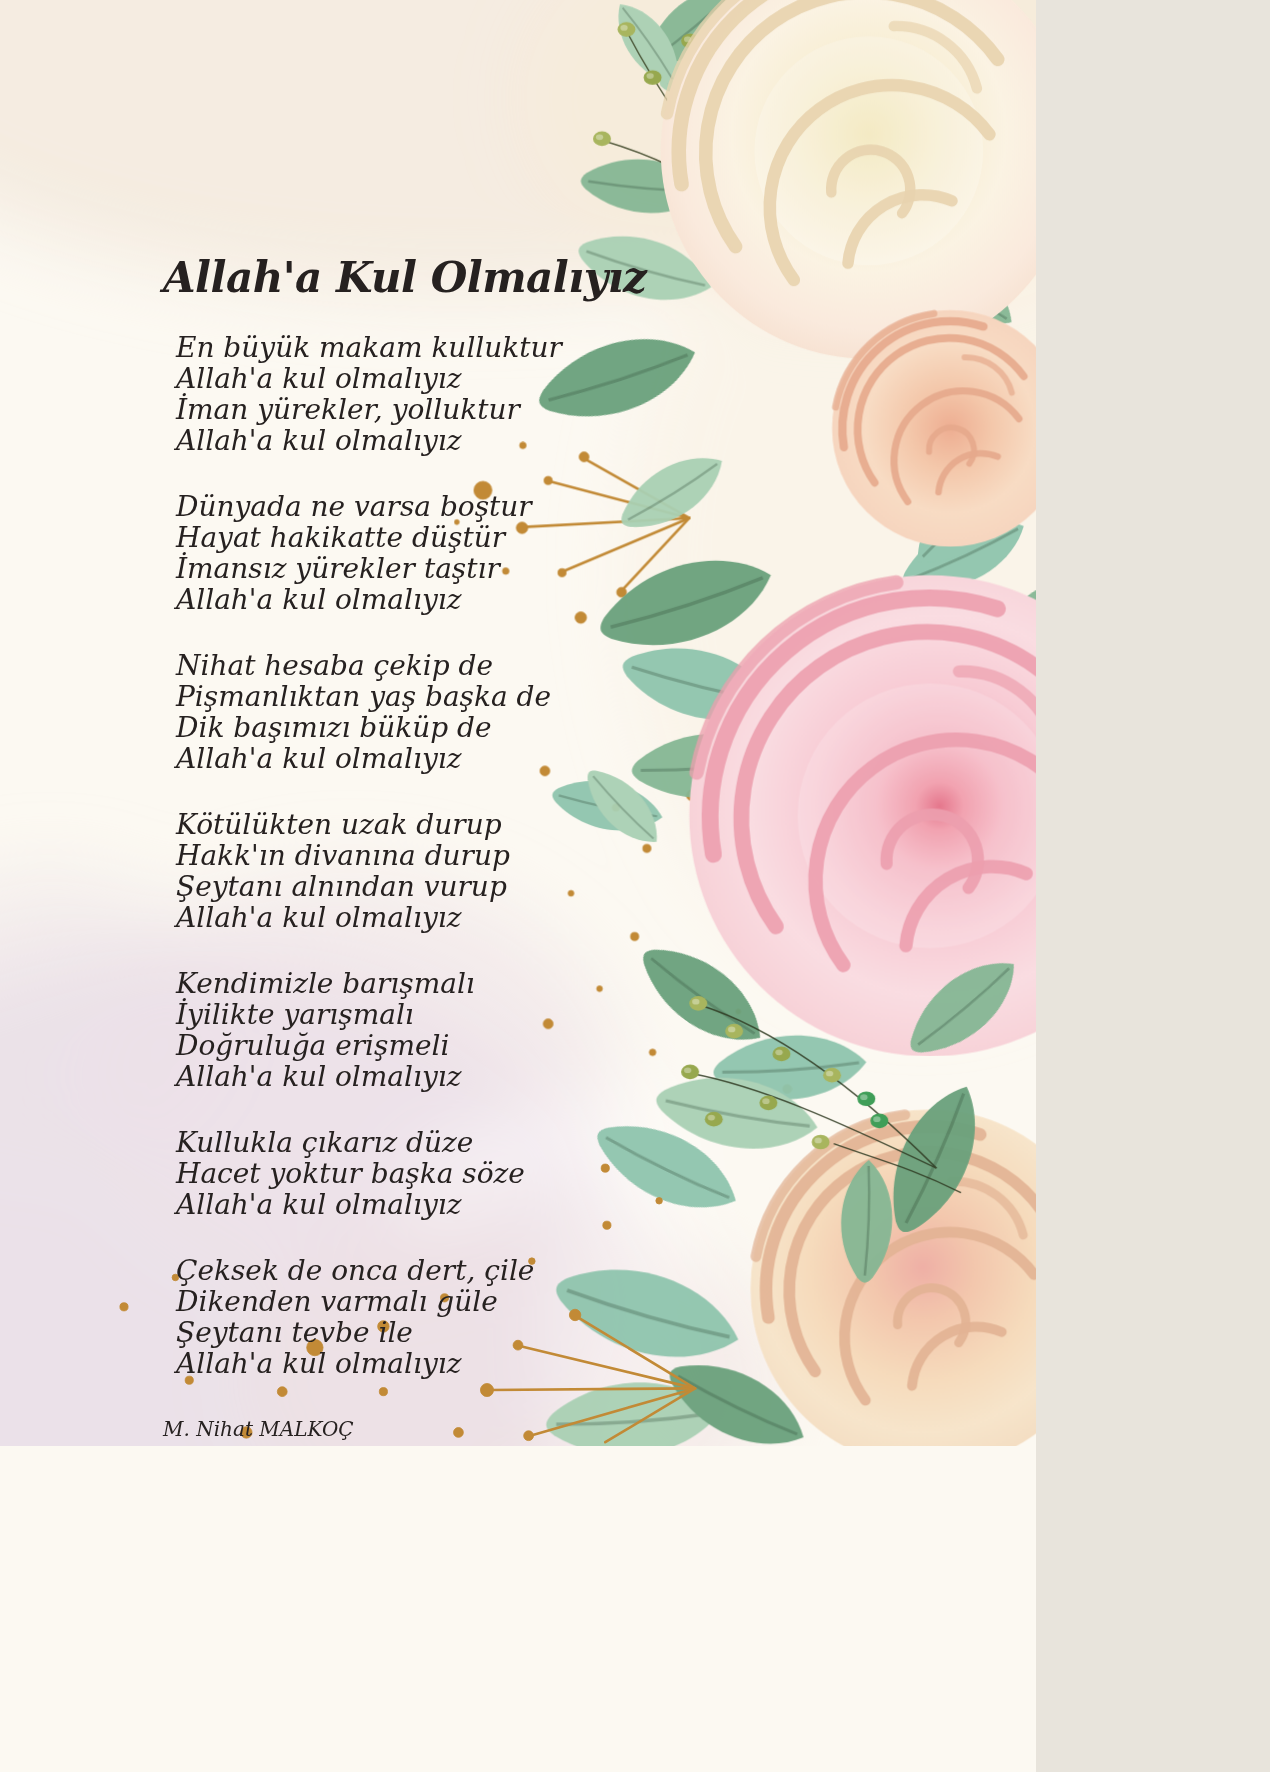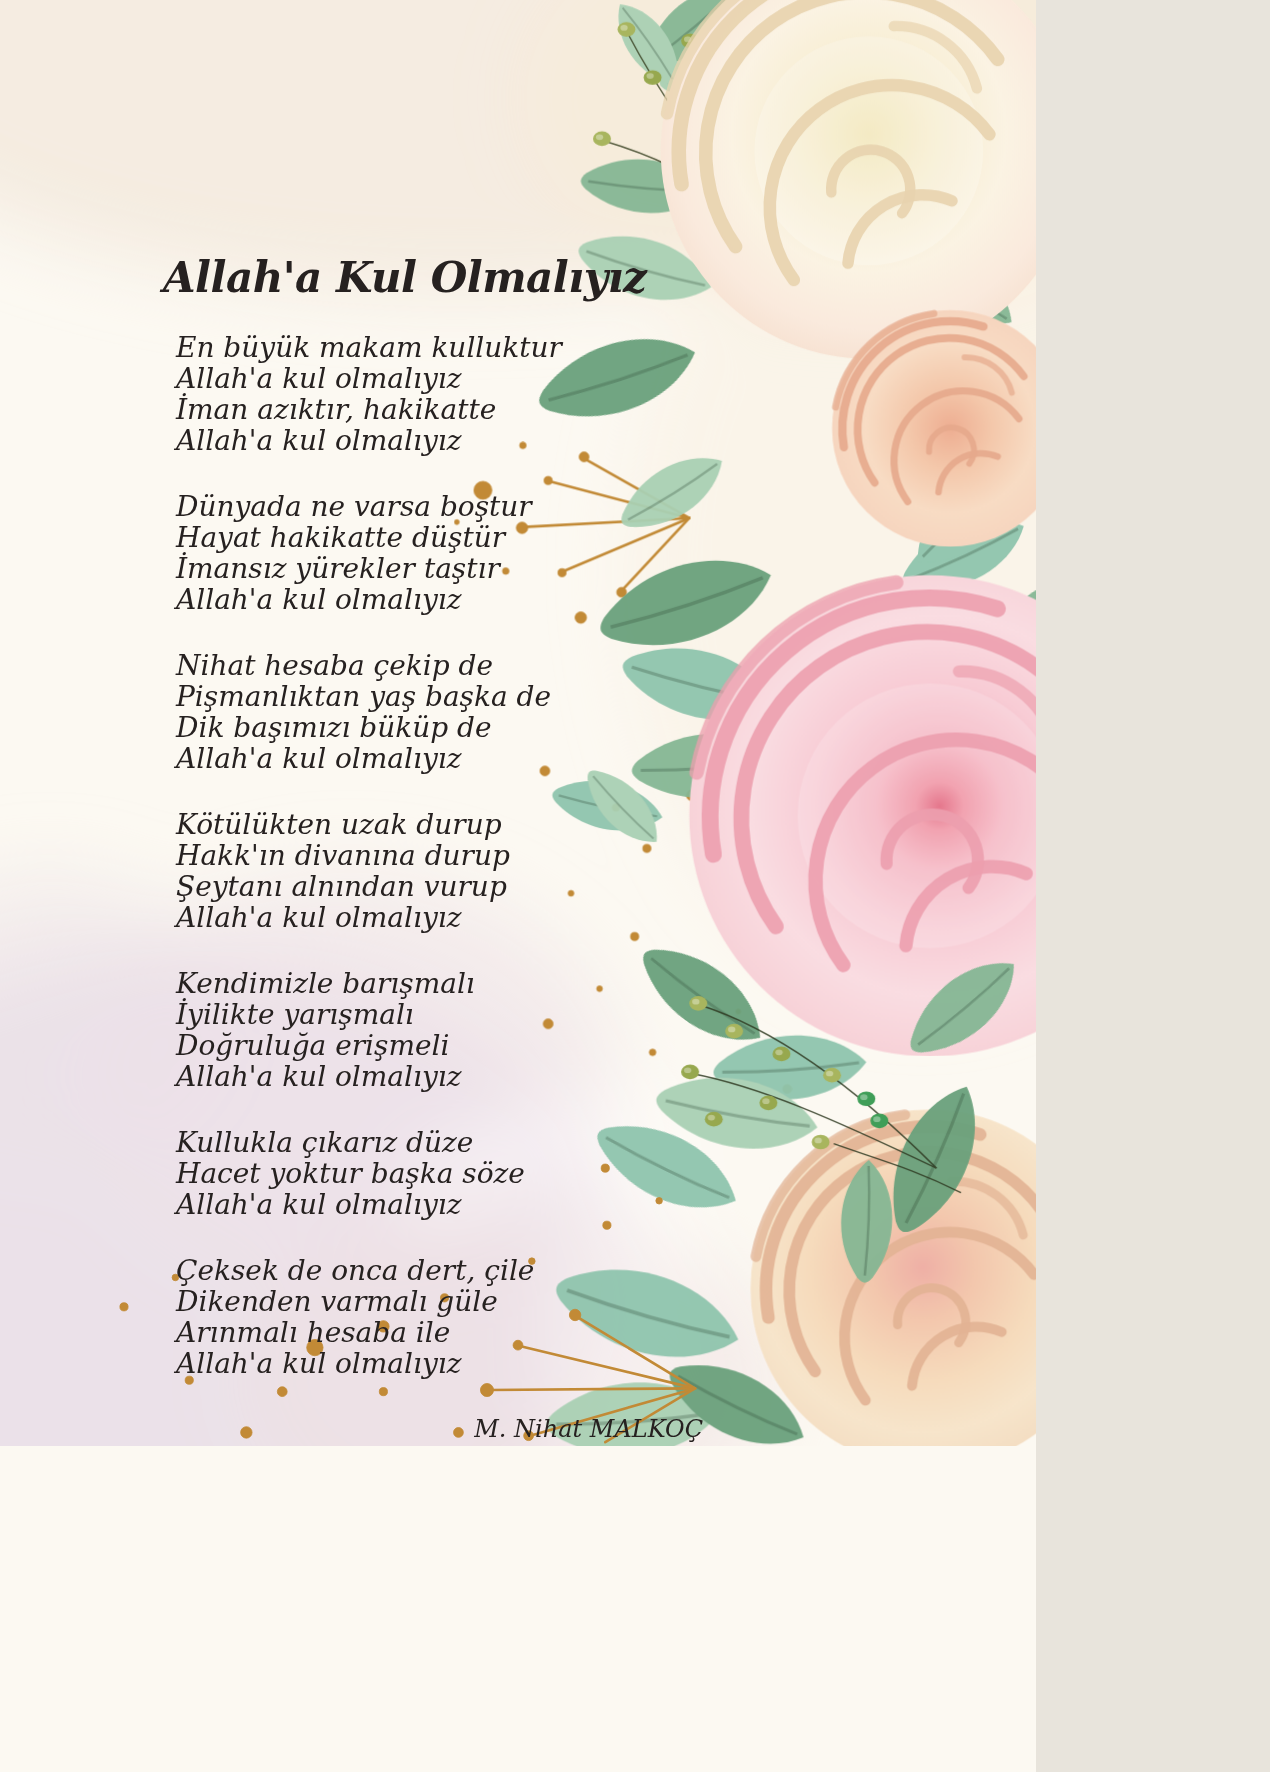--- a/index.html
+++ b/index.html
@@ -23,21 +23,21 @@
   }
   .stanza{margin:0 0 35px 13px;}
   .stanza p{
     margin:0;
     font-style:italic;
     font-size:28px;line-height:31px;
   }
   .author{
     margin-top:22px;
     font-style:italic;
-    font-size:24px;line-height:31px;text-align:right;
+    font-size:20px;line-height:31px;
   }
 </style>
 </head>
 <body>
 
 <div class="page">
 
   <svg class="art" viewBox="0 0 1270 1772" aria-hidden="true">
     <defs>
       <filter id="blurBig" x="-60%" y="-60%" width="220%" height="220%">
@@ -258,21 +258,21 @@
         <circle cx="232" cy="1692" r="5"></circle>
     </g>
   </svg>
 
   <div class="poem">
     <h1>Allah'a Kul Olmalıyız</h1>
 
     <div class="stanza">
       <p>En büyük makam kulluktur</p>
       <p>Allah'a kul olmalıyız</p>
-      <p>İman azıktır, hakikatte</p>
+      <p>İman yürekler, yolluktur</p>
       <p>Allah'a kul olmalıyız</p>
     </div>
 
     <div class="stanza">
       <p>Dünyada ne varsa boştur</p>
       <p>Hayat hakikatte düştür</p>
       <p>İmansız yürekler taştır</p>
       <p>Allah'a kul olmalıyız</p>
     </div>
 
@@ -299,20 +299,20 @@
 
     <div class="stanza">
       <p>Kullukla çıkarız düze</p>
       <p>Hacet yoktur başka söze</p>
       <p>Allah'a kul olmalıyız</p>
     </div>
 
     <div class="stanza">
       <p>Çeksek de onca dert, çile</p>
       <p>Dikenden varmalı güle</p>
-      <p>Arınmalı hesaba ile</p>
+      <p>Şeytanı tevbe ile</p>
       <p>Allah'a kul olmalıyız</p>
     </div>
 
     <p class="author">M. Nihat MALKOÇ</p>
   </div>
 
 </div>
 
 </body></html>

